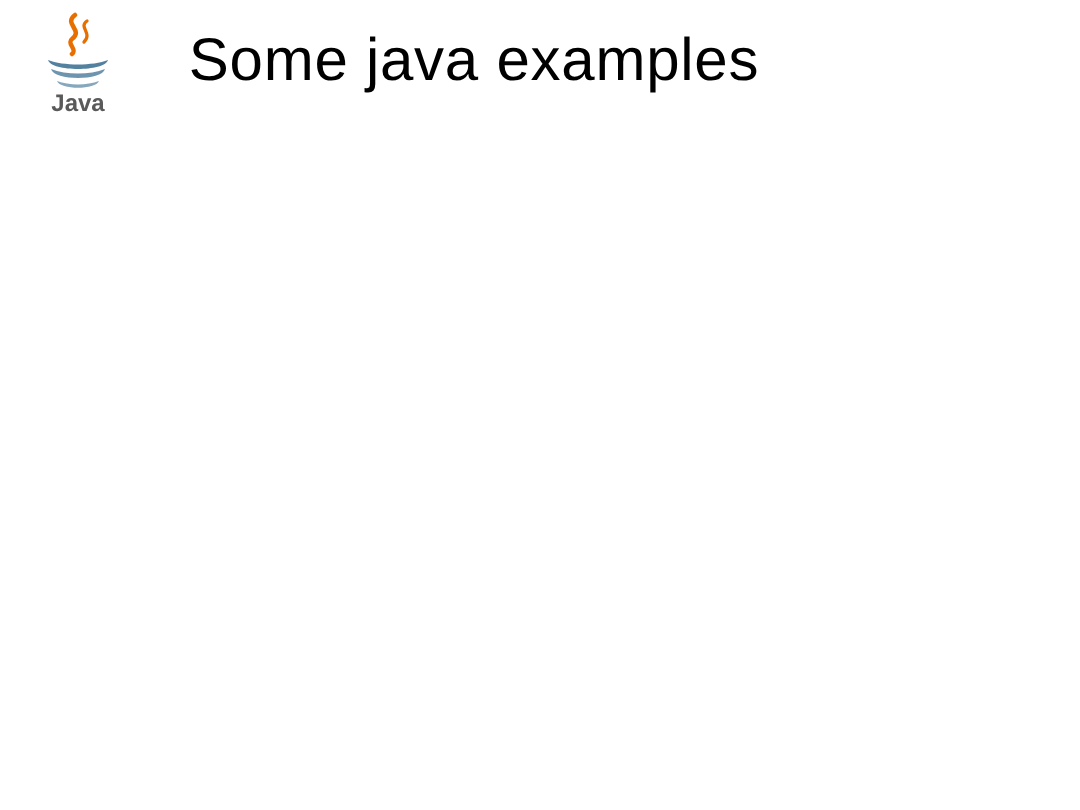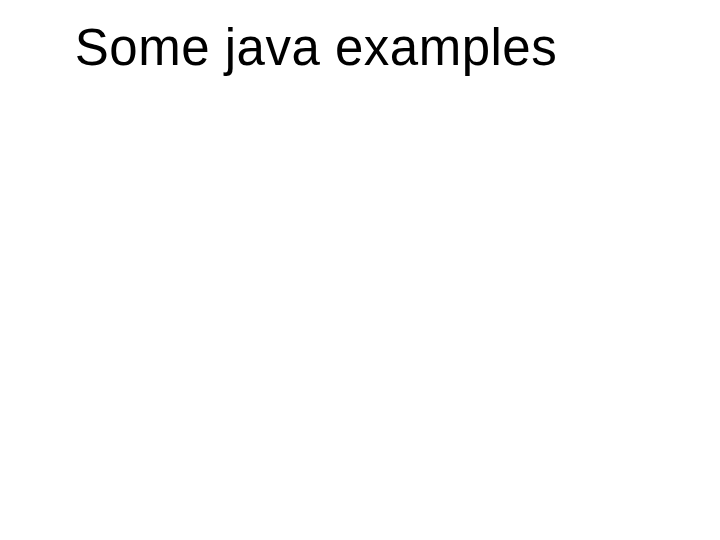--- a/index.html
+++ b/index.html
@@ -24,21 +24,21 @@
     left: 12px;
     width: 80px;
     height: 70px;
   }
   .title {
     position: absolute;
     top: 18px;
     left: 0;
     width: 632px;
     text-align: center;
-    font-size: 51px;
+    font-size: 40px;
     font-weight: 400;
     letter-spacing: 0.5px;
   }
   .body {
     position: absolute;
     top: 110px;
     left: 40px;
     right: 40px;
   }
   ul.bullets {
@@ -59,17 +59,30 @@
     top: 0;
     font-size: 28px;
     line-height: 1.35;
   }
 </style>
 </head>
 <body>
 
 <div class="slide">
 
+  <div class="logo">
+    <svg viewBox="0 0 80 70" width="80" height="70">
+
+      <path d="M38 2 C30 8, 44 12, 36 18 C32 21, 40 25, 36 28" fill="none" stroke="#e76f00" stroke-width="3" stroke-linecap="round"></path>
+      <path d="M46 6 C40 10, 50 14, 44 20" fill="none" stroke="#e76f00" stroke-width="2.2" stroke-linecap="round"></path>
+
+      <path d="M20 32 C30 36, 50 36, 60 32 C58 40, 22 40, 20 32 Z" fill="#5382a1"></path>
+      <path d="M22 38 C32 42, 48 42, 58 38 C56 46, 24 46, 22 38 Z" fill="#5382a1" opacity="0.85"></path>
+      <path d="M26 46 C34 49, 46 49, 54 46 C52 52, 28 52, 26 46 Z" fill="#5382a1" opacity="0.7"></path>
+
+      <text x="40" y="66" text-anchor="middle" font-family="Arial, Helvetica, sans-serif" font-size="16" font-weight="600" fill="#5a5a5a">Java</text>
+    </svg>
+  </div>
 
   <div class="title">Some java examples</div>
 
 
 </div>
 
 </body></html>

